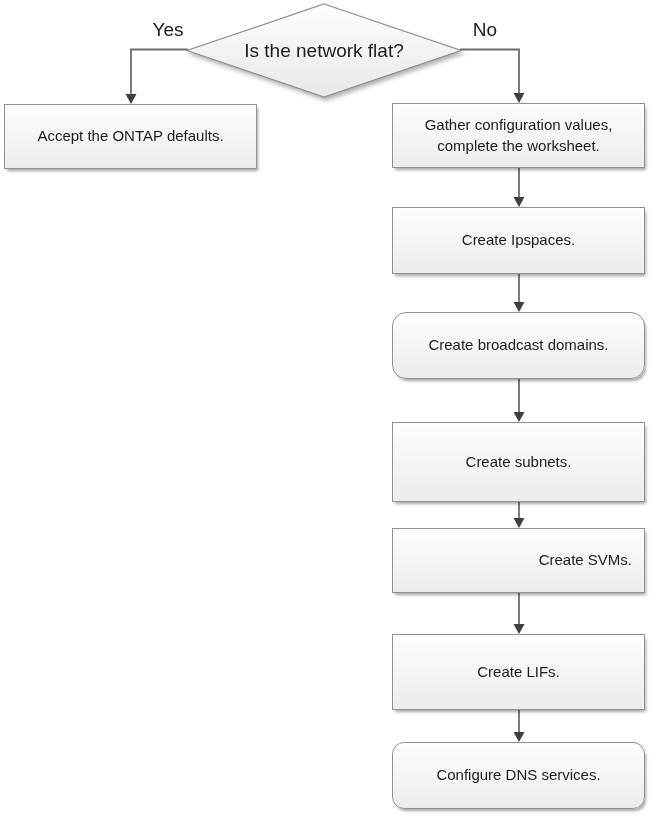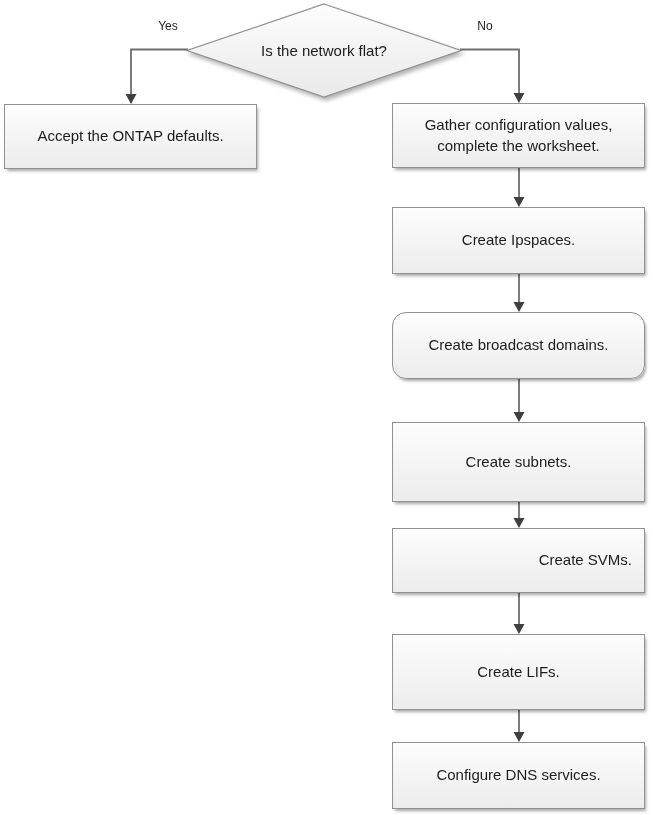--- a/index.html
+++ b/index.html
@@ -60,29 +60,29 @@
   .diamond-wrap svg{
     position:absolute;left:0;top:0;
     overflow:visible;
     filter:drop-shadow(2px 3px 2px rgba(0,0,0,0.30));
   }
   .diamond-label{
     position:absolute;
     left:0;top:0;width:100%;height:100%;
     display:flex;align-items:center;justify-content:center;
     color:var(--text);
-    font-size:15px;
+    font-size:19px;
     text-align:center;
   }
   .edge-label{
     position:absolute;
     width:50px;
     text-align:center;
     color:var(--text);
-    font-size:12px;
+    font-size:19px;
   }
   .edge-label.yes{left:143px;top:19px;}
   .edge-label.no{left:460px;top:19px;}
 </style>
 </head>
 <body>
 
 <div class="canvas">
 
   <svg class="connector-layer" viewBox="0 0 654 815" aria-hidden="true">
@@ -149,17 +149,17 @@
   </div>
 
   <div class="flow-box" style="left:392px;top:528px;width:253px;height:65px;justify-content:flex-end;">
     <span>Create SVMs.</span>
   </div>
 
   <div class="flow-box" style="left:392px;top:634px;width:253px;height:76px;">
     <span>Create LIFs.</span>
   </div>
 
-  <div class="flow-box" style="left:392px;top:742px;width:253px;height:67px;">
+  <div class="flow-box" style="left:392px;top:742px;width:253px;height:67px;border-radius:12px;">
     <span>Configure DNS services.</span>
   </div>
 
 </div>
 
 </body></html>

